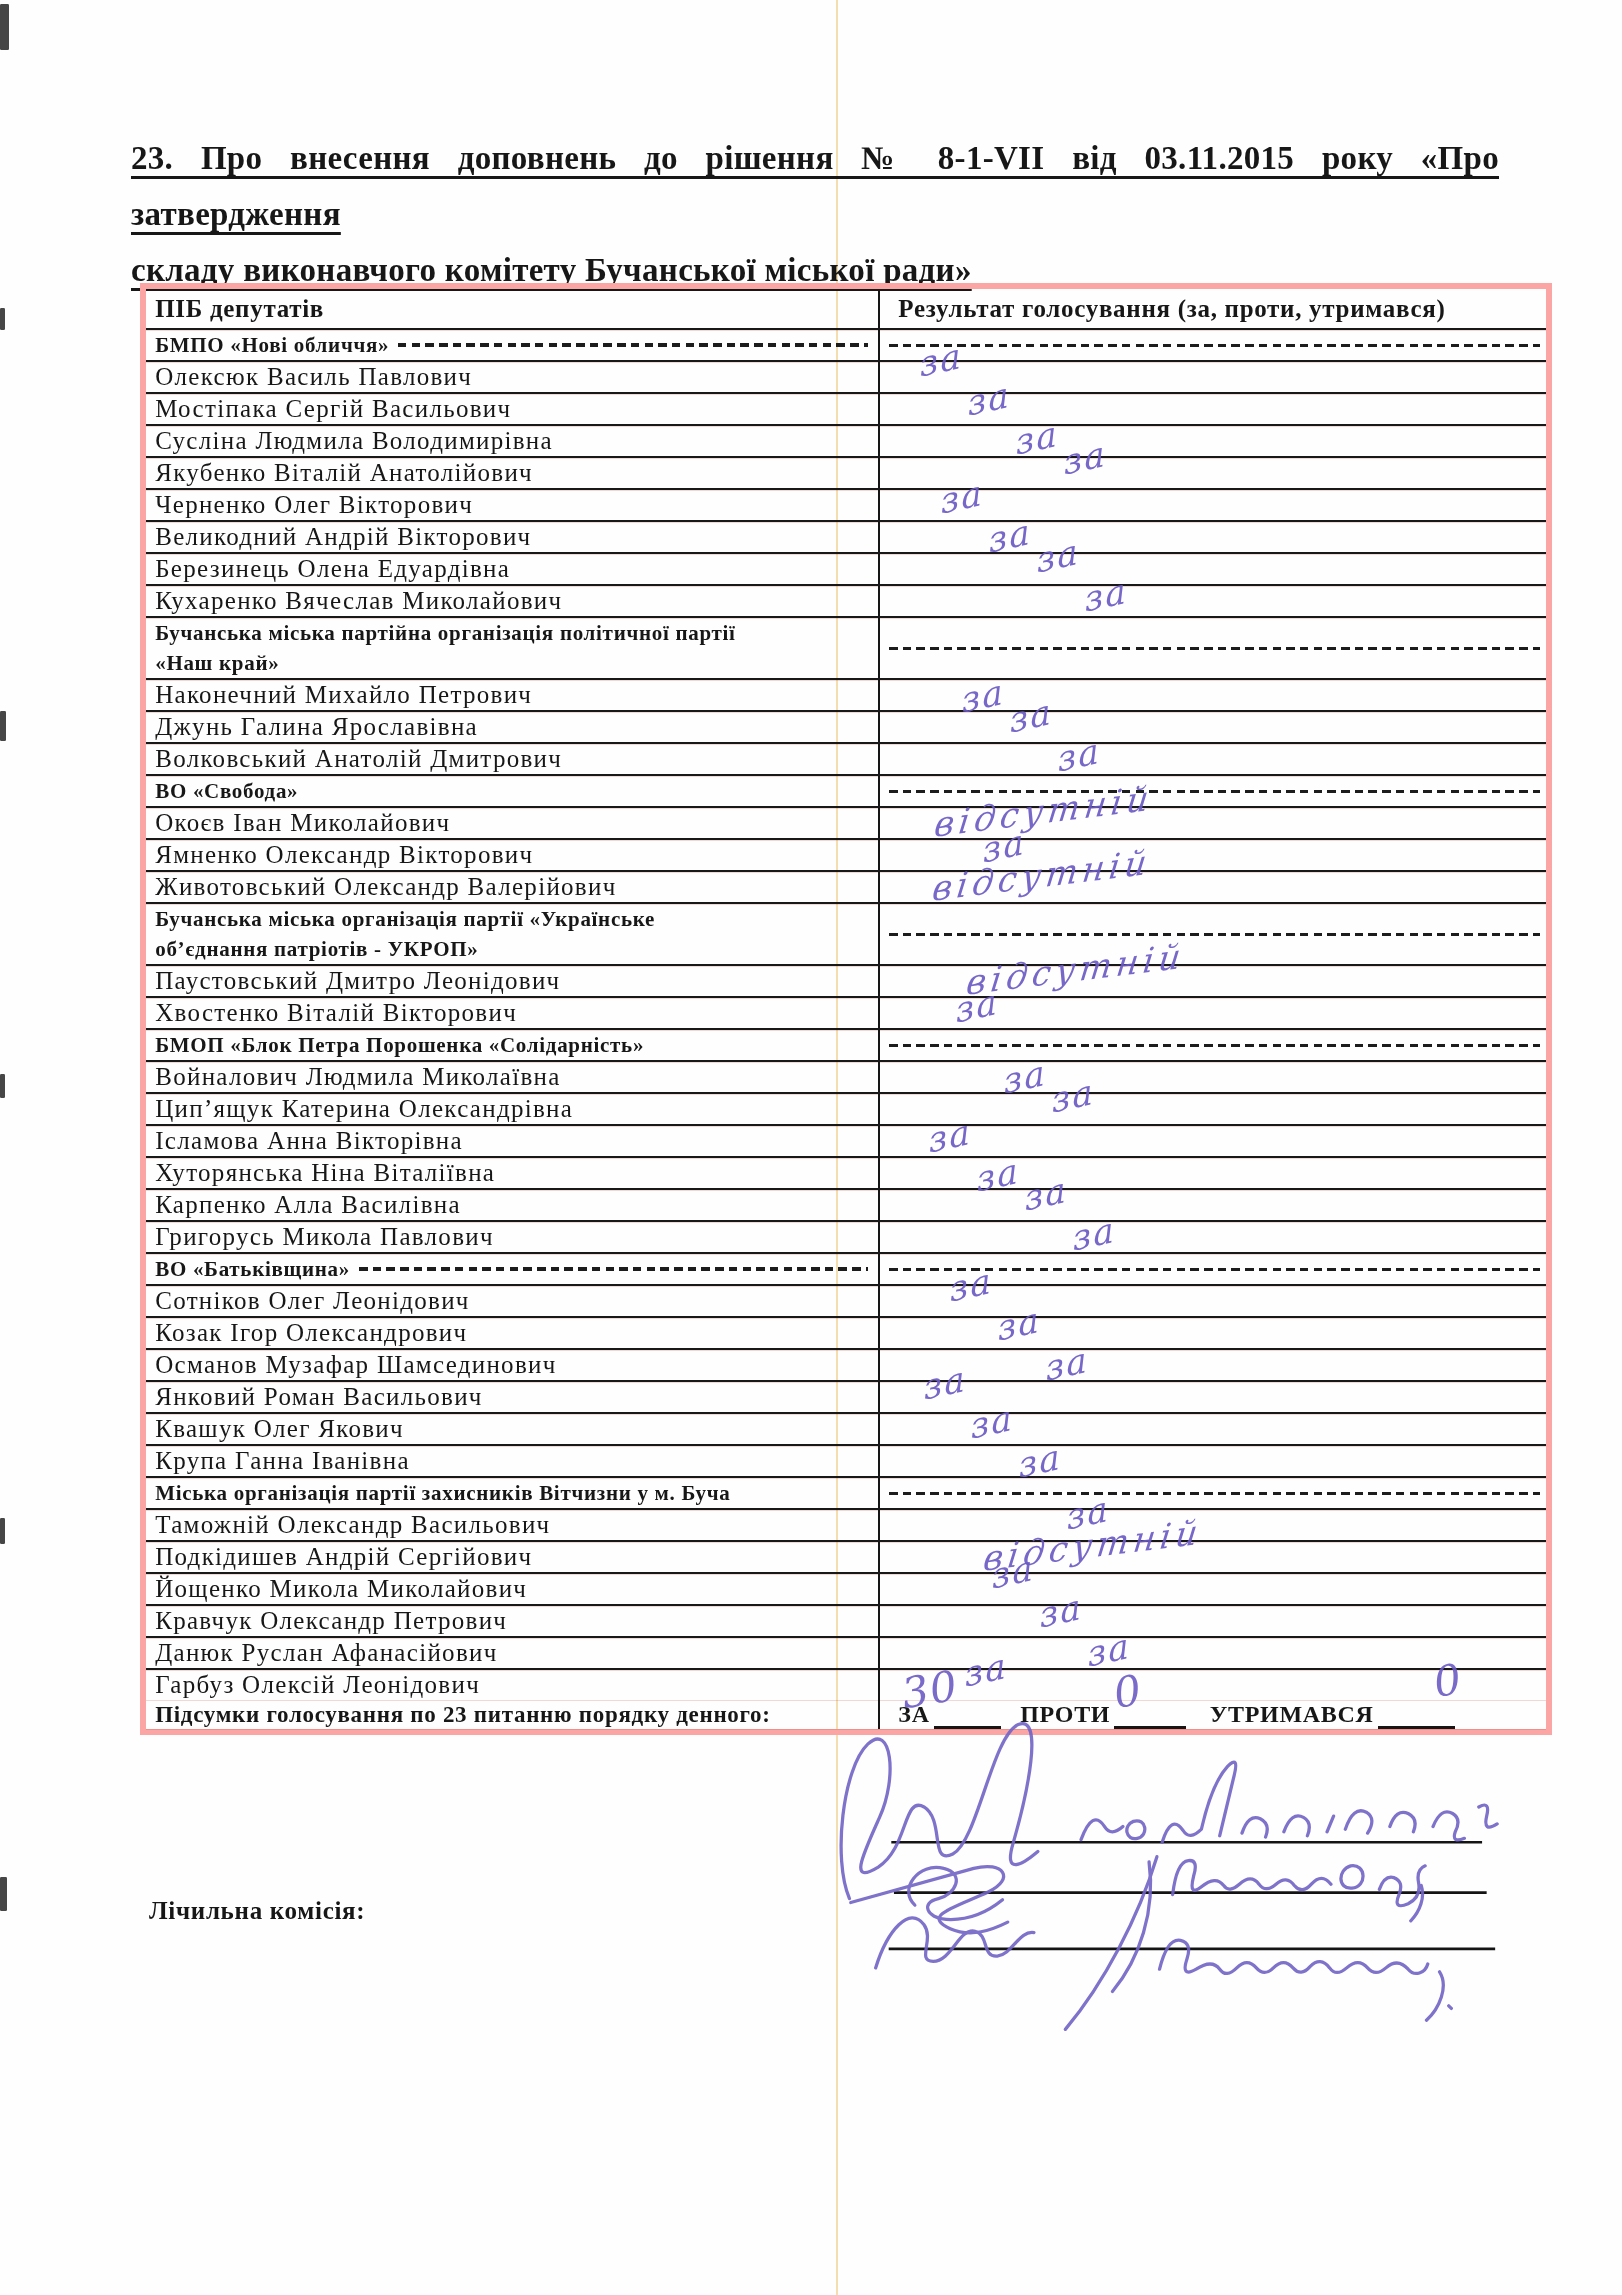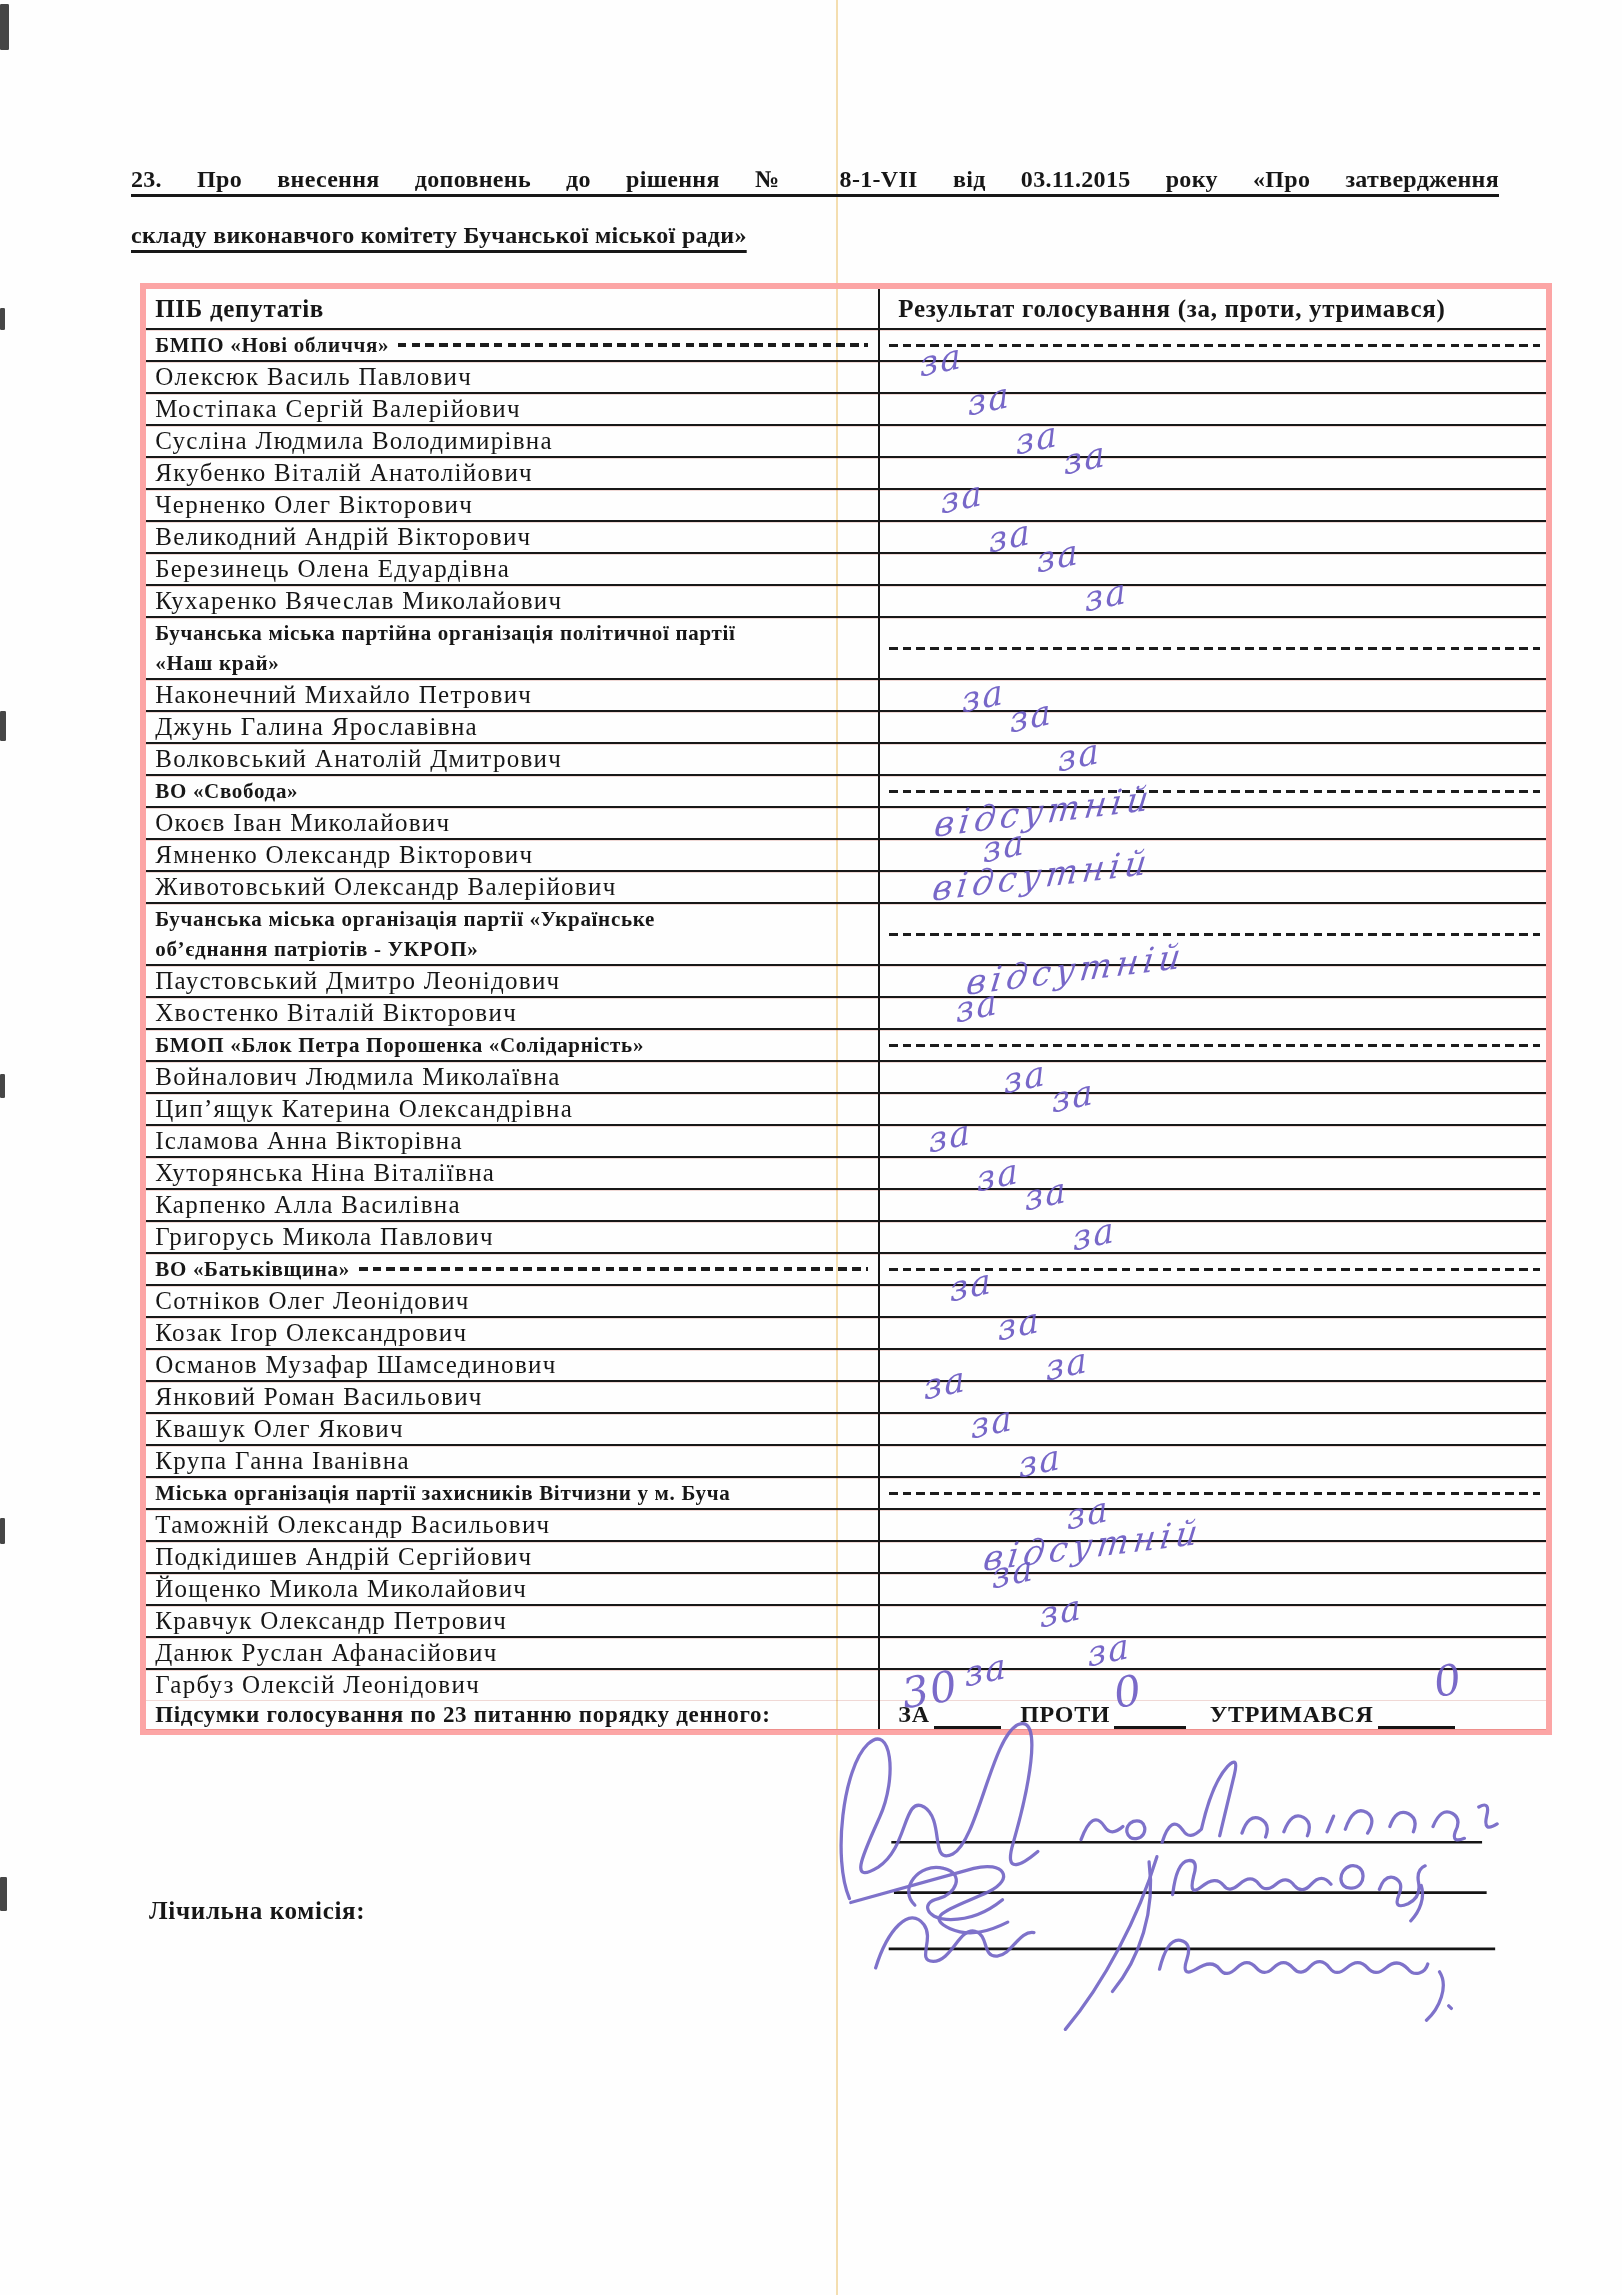--- a/index.html
+++ b/index.html
@@ -13,22 +13,22 @@
   }
   
   .fold-line{
     position:absolute;top:0;bottom:0;width:2px;
     background:var(--fold,#edc87c);opacity:.6;
   }
   .edge-mark{position:absolute;background:#262626;border-radius:1.3px;opacity:.85;}
 
   
   .title{
-    position:absolute;left:131px;top:151px;width:1368px;
-    font-size:24px;font-weight:bold;line-height:56px;
+    position:absolute;left:131px;top:130px;width:1368px;
+    font-size:33px;font-weight:bold;line-height:56px;
     letter-spacing:0.3px;
   }
   .title .t-line{
     display:block;
     text-decoration:underline;
     text-decoration-thickness:2.6px;
     text-underline-offset:6.5px;
   }
   .title .t-line1{text-align:justify;text-align-last:justify;word-spacing:3.9px;}
 
@@ -155,21 +155,21 @@
       <span class="nm">Олексюк Василь Павлович</span>
 
     </div>
     <div class="c2">
 
       <span class="ink vote" style="left: 39px; top: -22px;">за</span>
     </div>
   </div>
         <div class="row deputy">
     <div class="c1">
-      <span class="nm">Мостіпака Сергій Валерійович</span>
+      <span class="nm">Мостіпака Сергій Васильович</span>
 
     </div>
     <div class="c2">
 
       <span class="ink vote" style="left: 87px; top: -15px;">за</span>
     </div>
   </div>
         <div class="row deputy">
     <div class="c1">
       <span class="nm">Сусліна Людмила Володимирівна</span>

